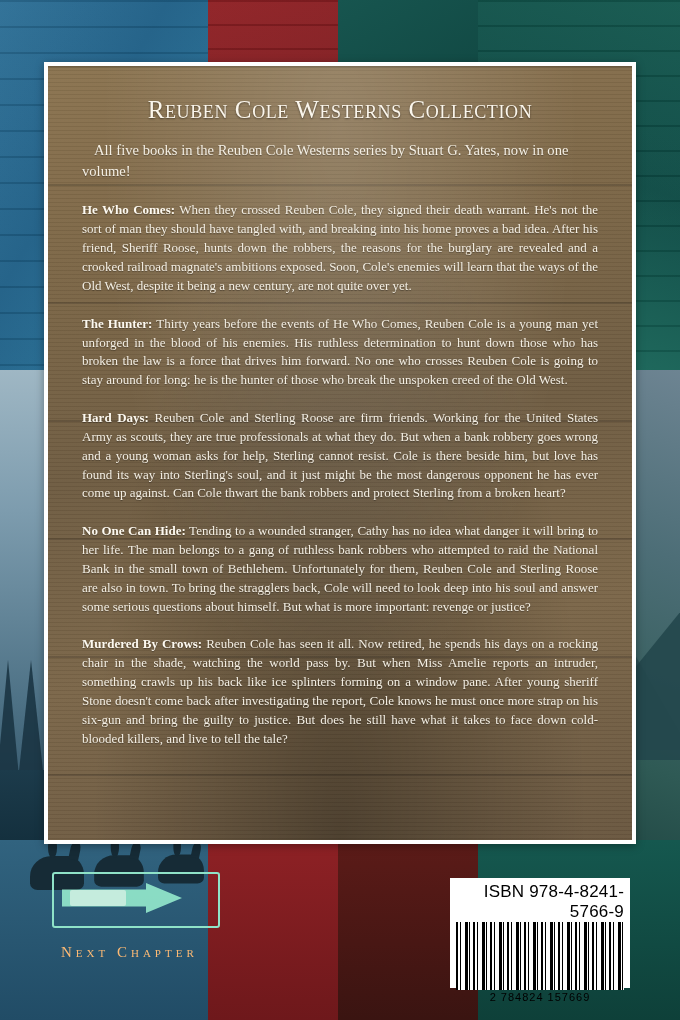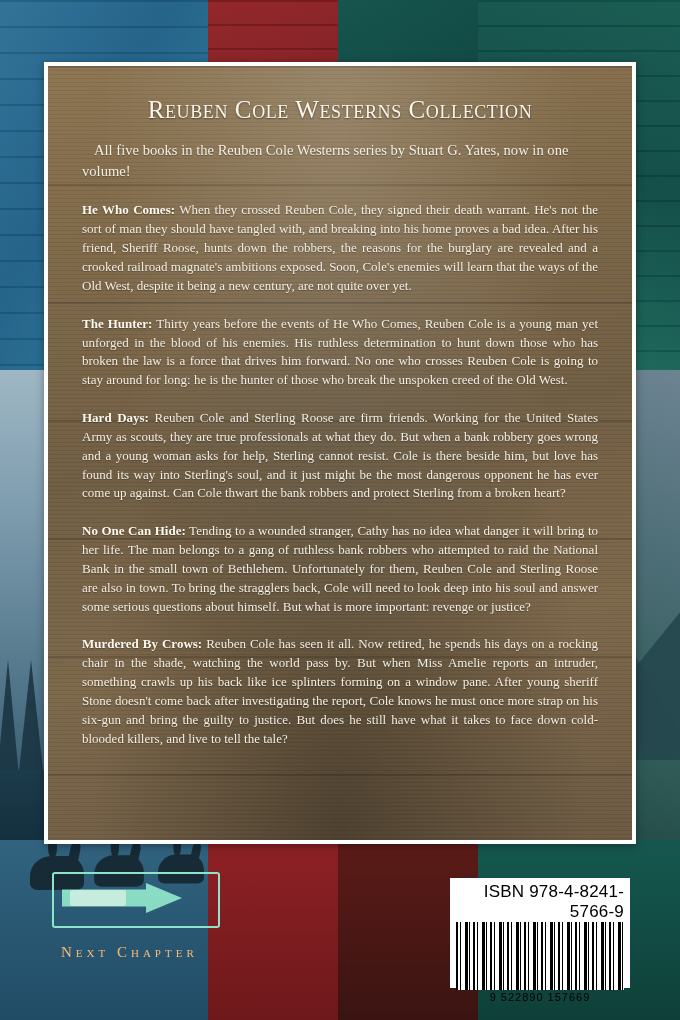--- a/index.html
+++ b/index.html
@@ -378,16 +378,16 @@
   <div class="logo">
     <div class="logo-box"></div>
     <div class="logo-arrow"></div>
     <div class="logo-inner"></div>
   </div>
   <div class="logo-text">Next Chapter</div>
 
   <div class="barcode-block">
     <div class="isbn-text">ISBN 978-4-8241-5766-9</div>
     <div class="bars"></div>
-    <div class="ean-digits">9 522890 157669</div>
+    <div class="ean-digits">2 784824 157669</div>
   </div>
 
 </div>
 
 </body></html>

